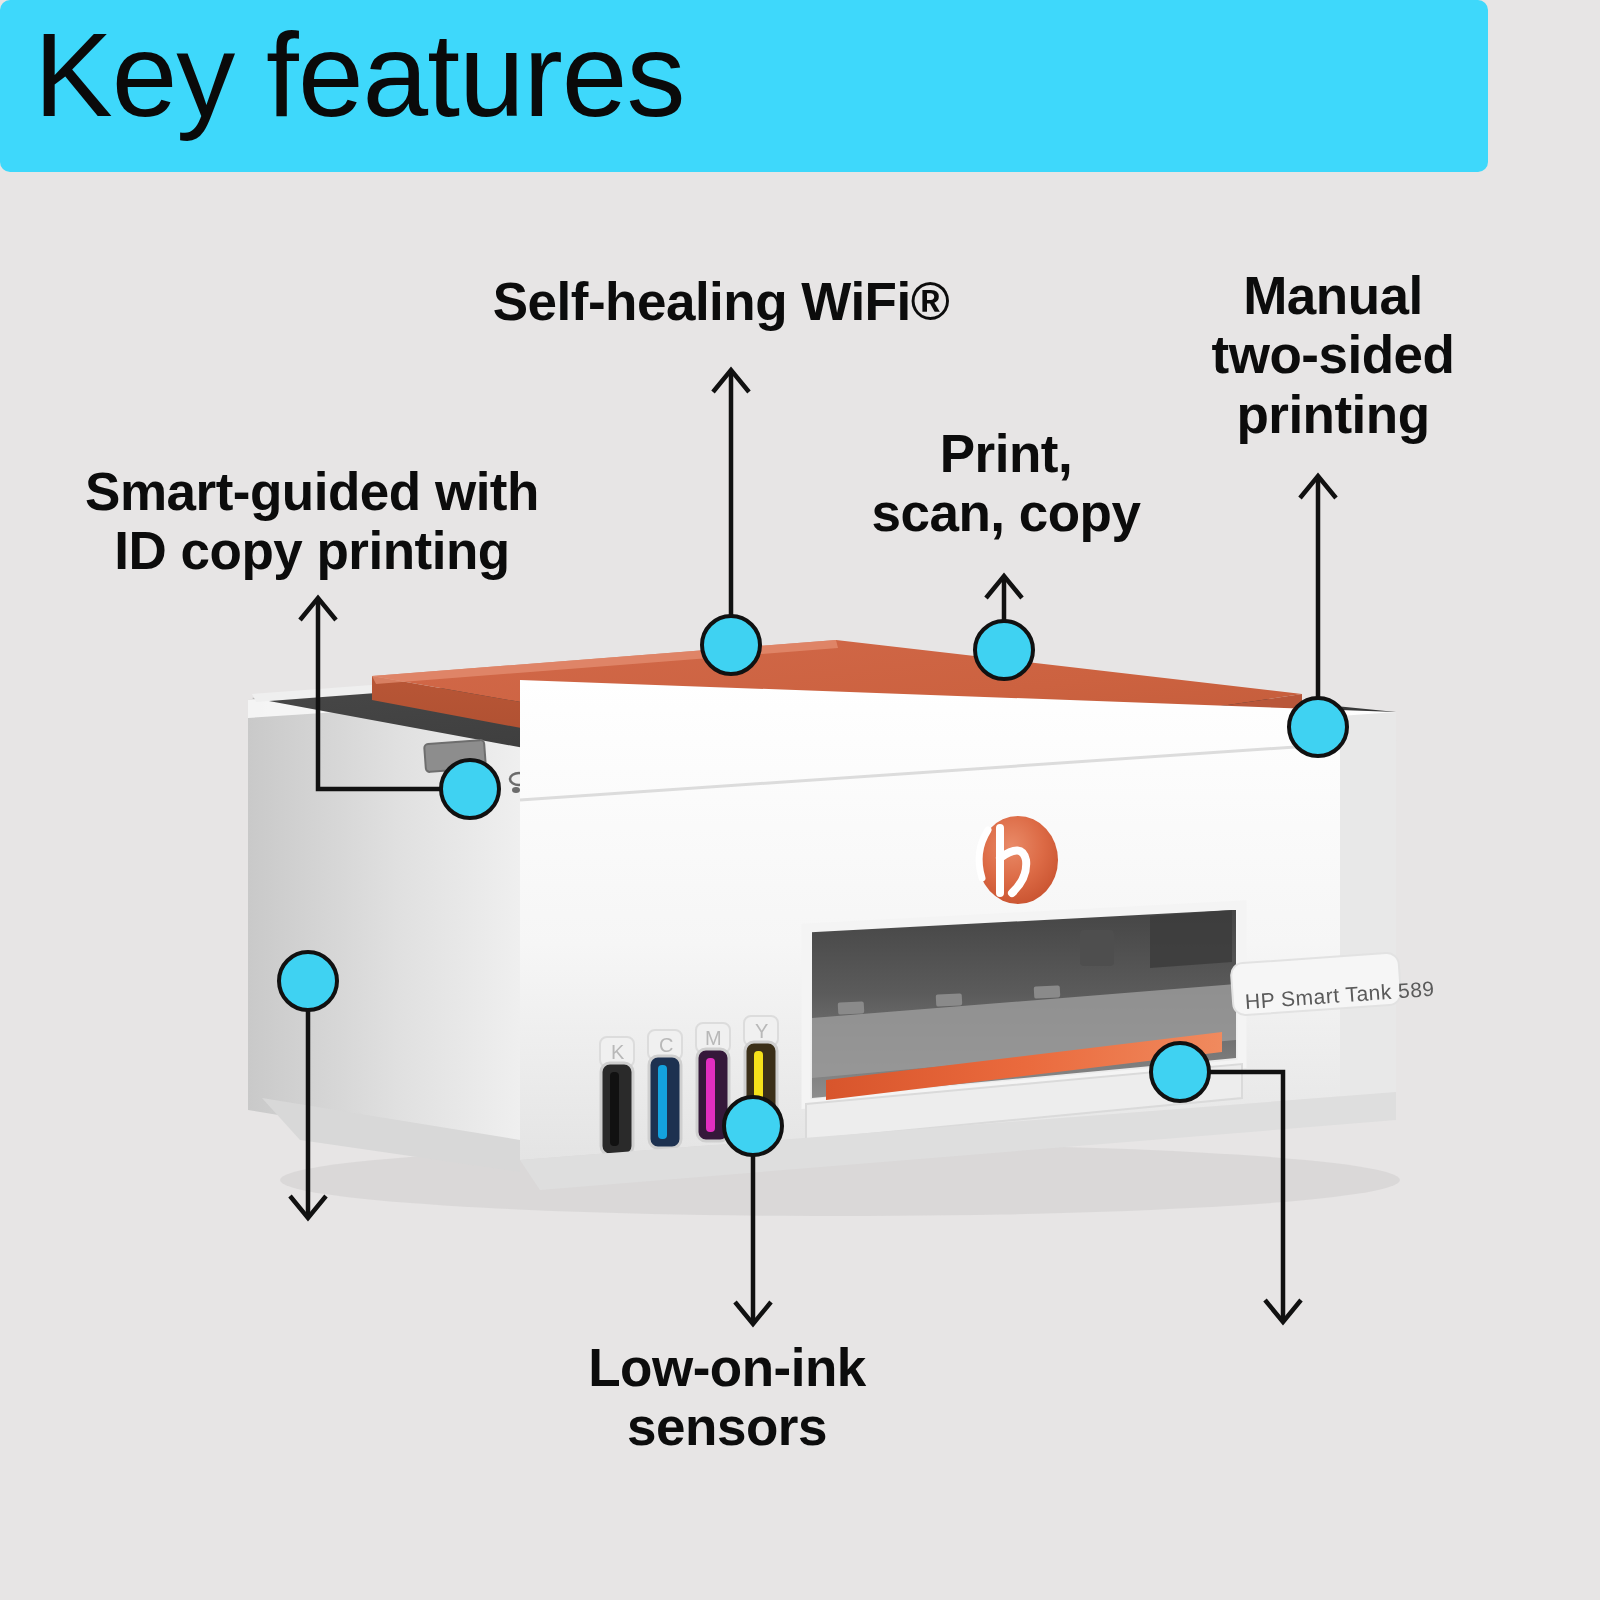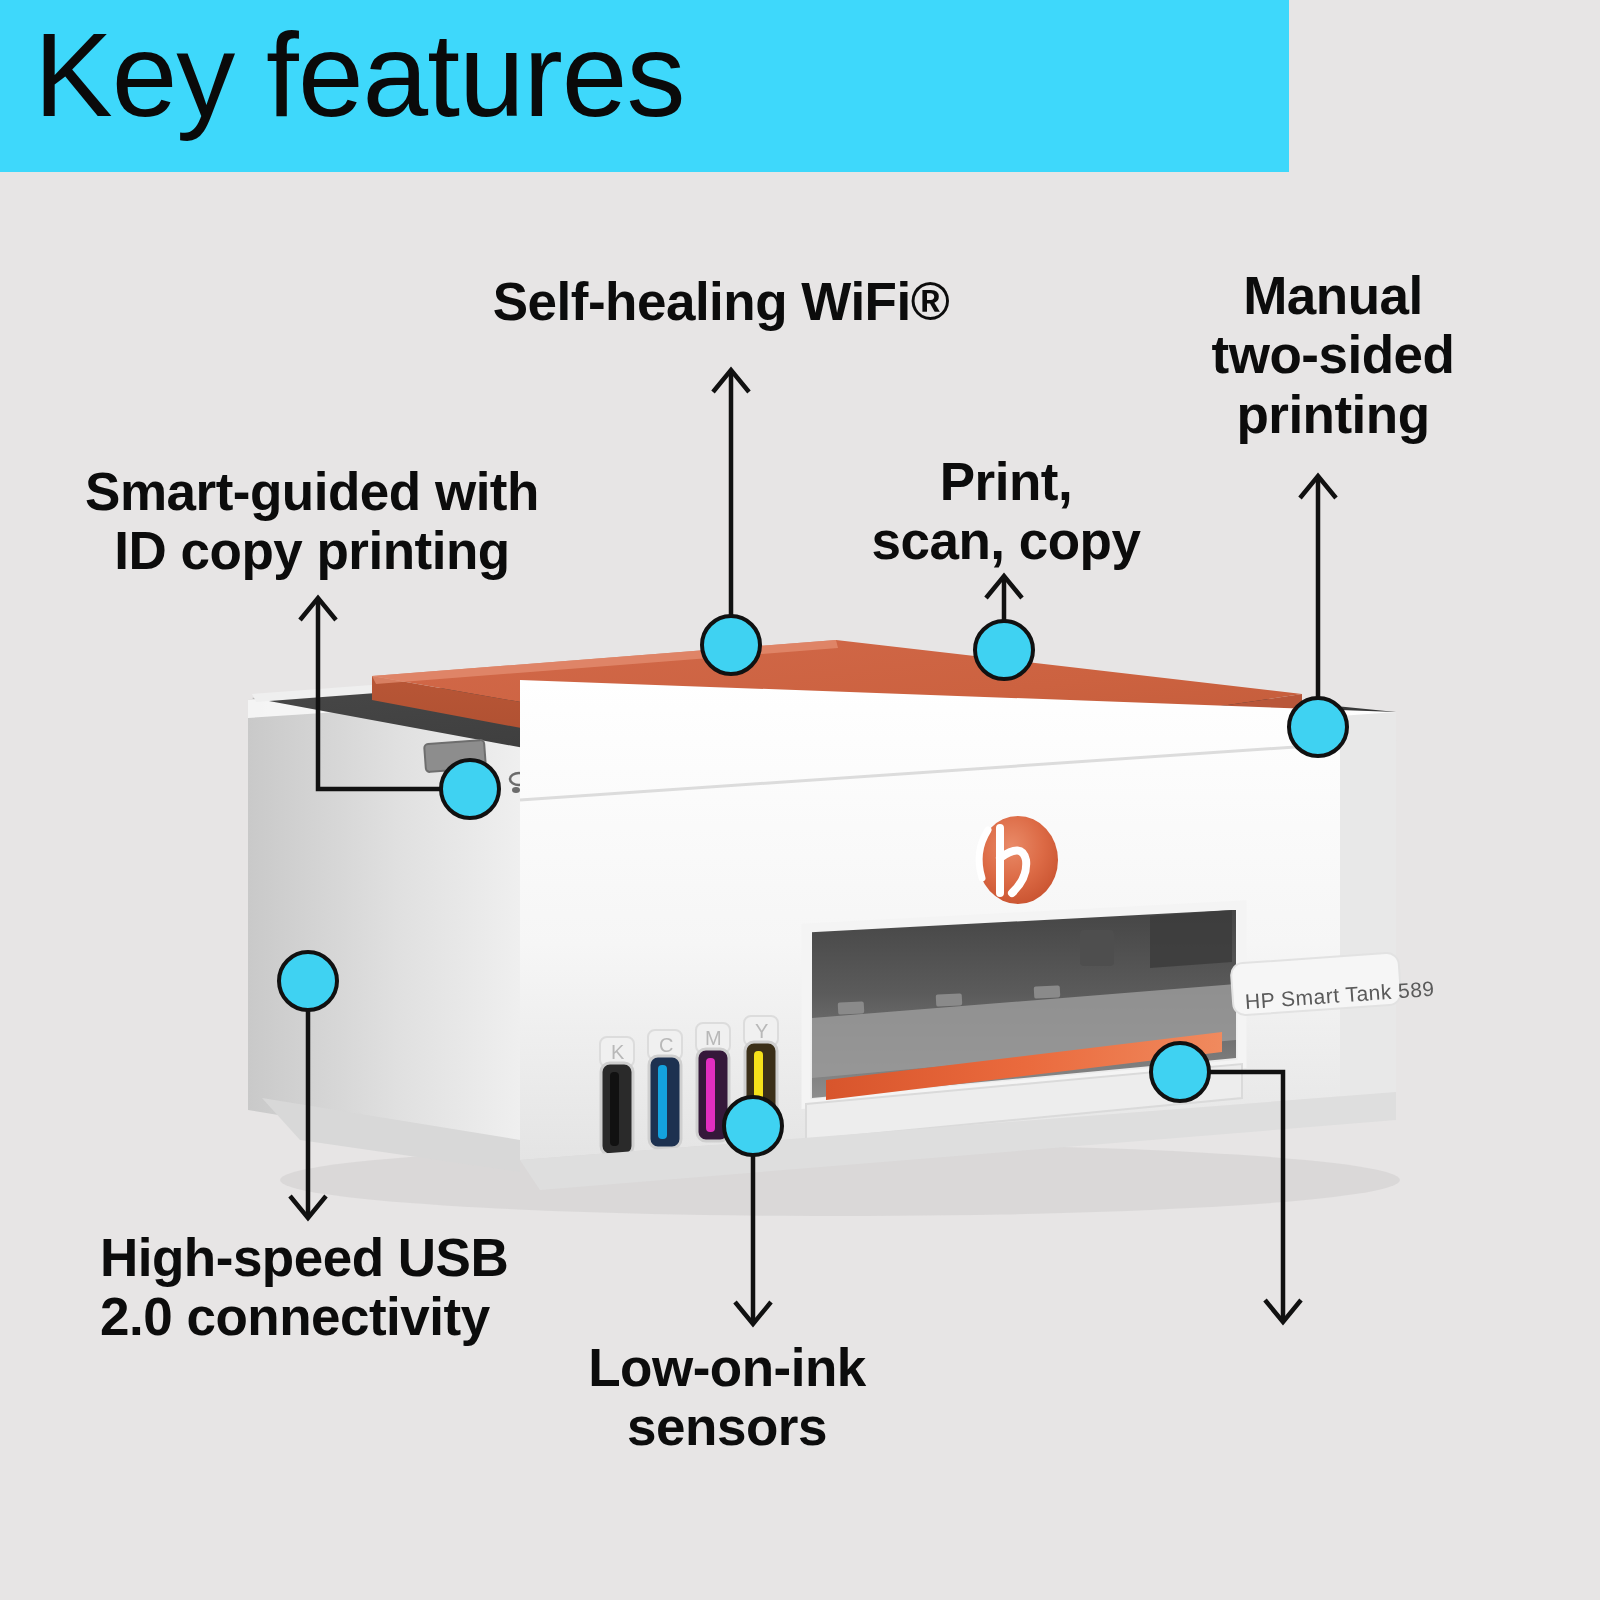--- a/index.html
+++ b/index.html
@@ -15,23 +15,24 @@
     width: 1600px;
     height: 1600px;
     background: #e7e5e5;
     overflow: hidden;
   }
 
   
   #header-band {
     position: absolute;
     left: 0; top: 0;
-    width: 1289px;
+    width: 1488px;
     height: 172px;
     background: #3ed8fb;
+    border-radius: 10px;
   }
   #header-title {
     position: absolute;
     left: 34px;
     top: 14px;
     font-size: 118px;
     line-height: 1.05;
     font-weight: 400;
     color: #0a0a0a;
     letter-spacing: -1px;
@@ -264,27 +265,25 @@
       <path class="arrowhead" d="M 1265,1300 L 1283,1322 L 1301,1300"></path>
     </g>
     <circle class="dot" cx="1180" cy="1072" r="29"></circle>
   </svg>
 
   <div class="callout-label center" style="left:62px; top:462px; width:500px;">Smart-guided with
 ID copy printing</div>
 
   <div class="callout-label center" style="left:466px; top:272px; width:510px;">Self-healing WiFi®</div>
 
-  <div class="callout-label center" style="left:846px; top:452px; width:320px;">Print,
+  <div class="callout-label center" style="left:846px; top:424px; width:320px;">Print,
 scan, copy</div>
 
   <div class="callout-label center" style="left:1168px; top:266px; width:330px;">Manual
 two-sided
 printing</div>
 
-  <div class="callout-label left" style="left:100px; top:1228px; width:520px;">High-speed USB
-2.0 connectivity</div>
 
   <div class="callout-label center" style="left:572px; top:1338px; width:310px;">Low-on-ink
 sensors</div>
 
 
 </div>
 
 </body></html>

